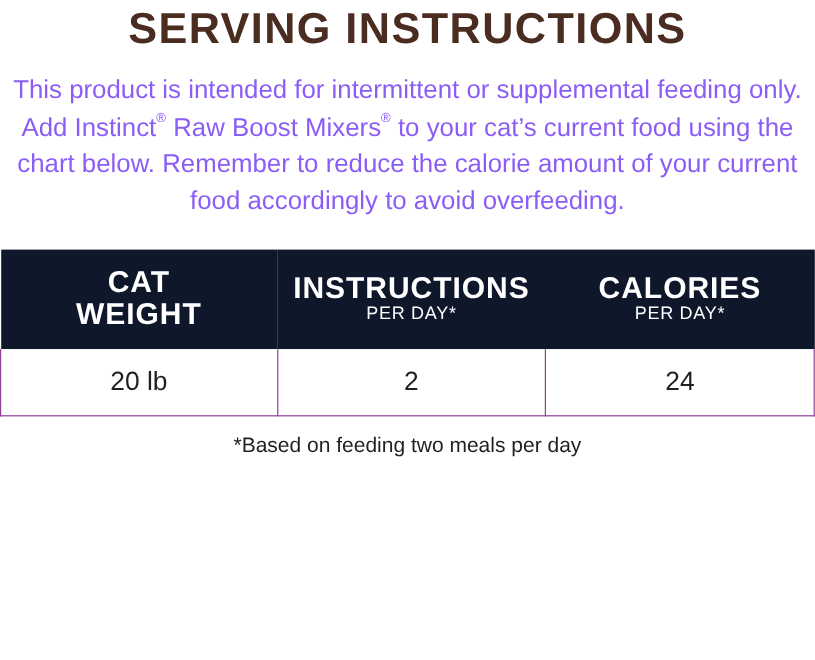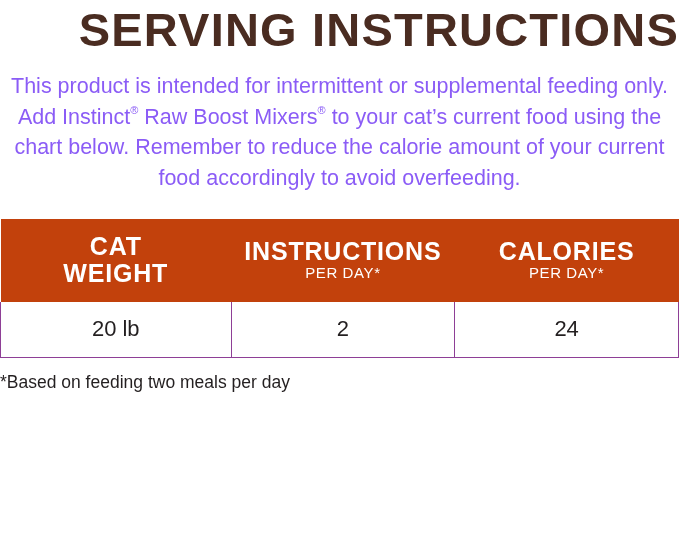--- a/index.html
+++ b/index.html
@@ -13,24 +13,24 @@
     font-family: "Liberation Sans", sans-serif;
     overflow: hidden;
   }
   .page {
     position: relative;
     width: 679px;
     height: 550px;
     box-sizing: border-box;
   }
   .title {
-    text-align: right;
+    text-align: center;
     color: #4a2c21;
     font-weight: bold;
-    font-size: 47px;
+    font-size: 36px;
     letter-spacing: 1.2px;
     line-height: 1;
     padding-top: 6px;
     margin: 0 0 18px 0;
     white-space: nowrap;
   }
   .intro {
     color: #8b5cf6;
     font-size: 21.5px;
     line-height: 1.42;
@@ -43,21 +43,21 @@
     line-height: 1;
     position: relative;
     top: 3px;
   }
   .table {
     width: 679px;
     border-collapse: collapse;
     table-layout: fixed;
   }
   .table th {
-    background: #c2410c;
+    background: #0f172a;
     color: #ffffff;
     text-align: center;
     padding: 14px 0 16px 0;
     vertical-align: middle;
     border: none;
   }
   .th-main {
     display: block;
     font-size: 25px;
     font-weight: bold;
@@ -81,20 +81,21 @@
     border-right: 1px solid #8e3f96;
     background: #ffffff;
   }
   .table tr td:first-child {
     border-left: 1px solid #8e3f96;
   }
   .table tr td:last-child {
     border-right: 1px solid #8e3f96;
   }
   .footnote {
+    text-align: center;
     font-size: 17.5px;
     color: #231f20;
     margin-top: 14px;
   }
   .col1 { width: 34%; }
   .col2 { width: 33%; }
   .col3 { width: 33%; margin-top: 20px; }
 </style>
 </head>
 <body>

